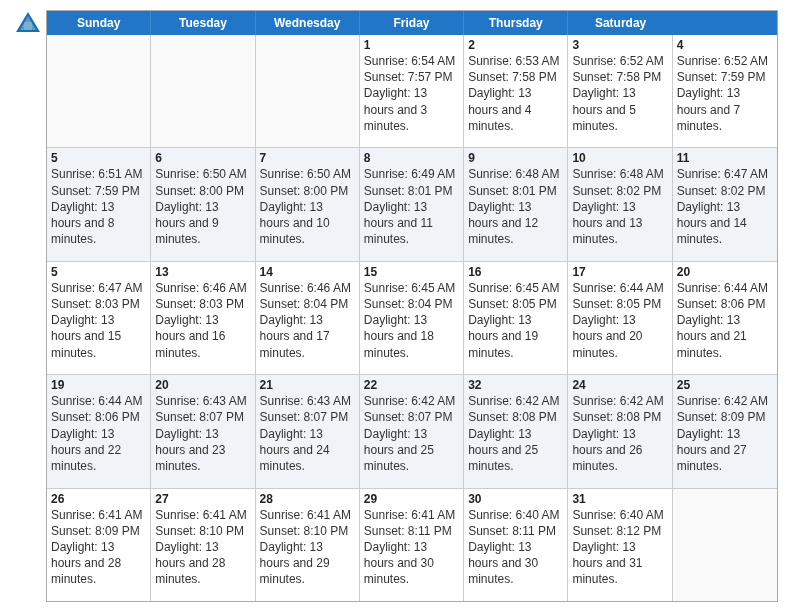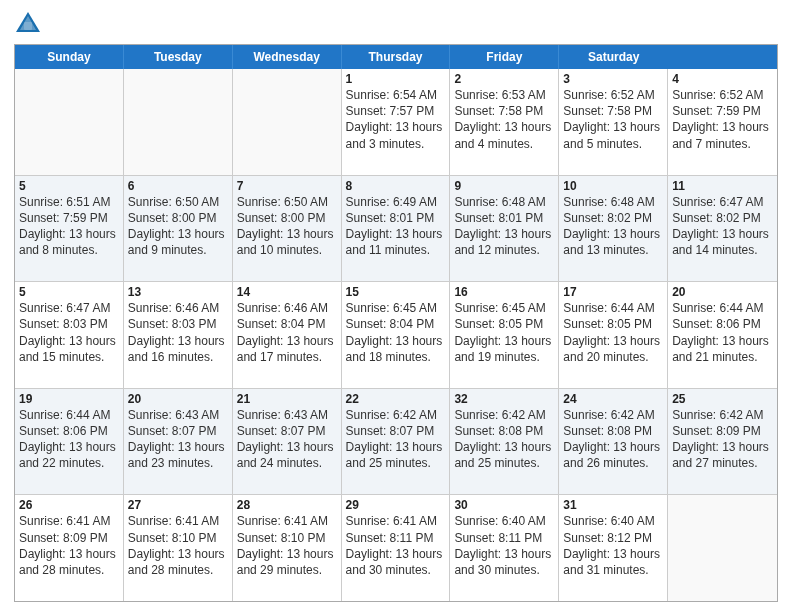--- a/index.html
+++ b/index.html
@@ -7,21 +7,21 @@
       width: 792px;
       height: 612px;
       font-family: Arial, sans-serif;
       background: #fff;
       overflow: hidden;
     }
     .page {
       width: 792px;
       height: 612px;
       display: flex;
-      flex-direction: column;
+      flex-direction: row;
       padding: 10px 14px 10px 14px;
     }
     .header {
       display: flex;
       justify-content: space-between;
       align-items: flex-start;
       margin-bottom: 6px;
     }
     .logo {
       display: flex;
@@ -140,22 +140,22 @@
       <div class="main-title"></div>
       <div class="subtitle"></div>
     </div>
   </div>
 
   <div class="calendar outer-border">
     <div class="cal-header-row">
     <div class="cal-header-cell">Sunday</div>
         <div class="cal-header-cell">Tuesday</div>
         <div class="cal-header-cell">Wednesday</div>
+        <div class="cal-header-cell">Friday</div>
         <div class="cal-header-cell">Thursday</div>
-        <div class="cal-header-cell">Friday</div>
         <div class="cal-header-cell">Saturday</div>
       </div>
     <div class="cal-body">
     <div class="cal-row">
           <div class="cal-cell empty"></div>
           <div class="cal-cell empty"></div>
           <div class="cal-cell empty"></div>
           <div class="cal-cell">
             <span class="day-num">1</span>
             <div class="cal-info" style="white-space: pre-line;">Sunrise: 6:54 AM

